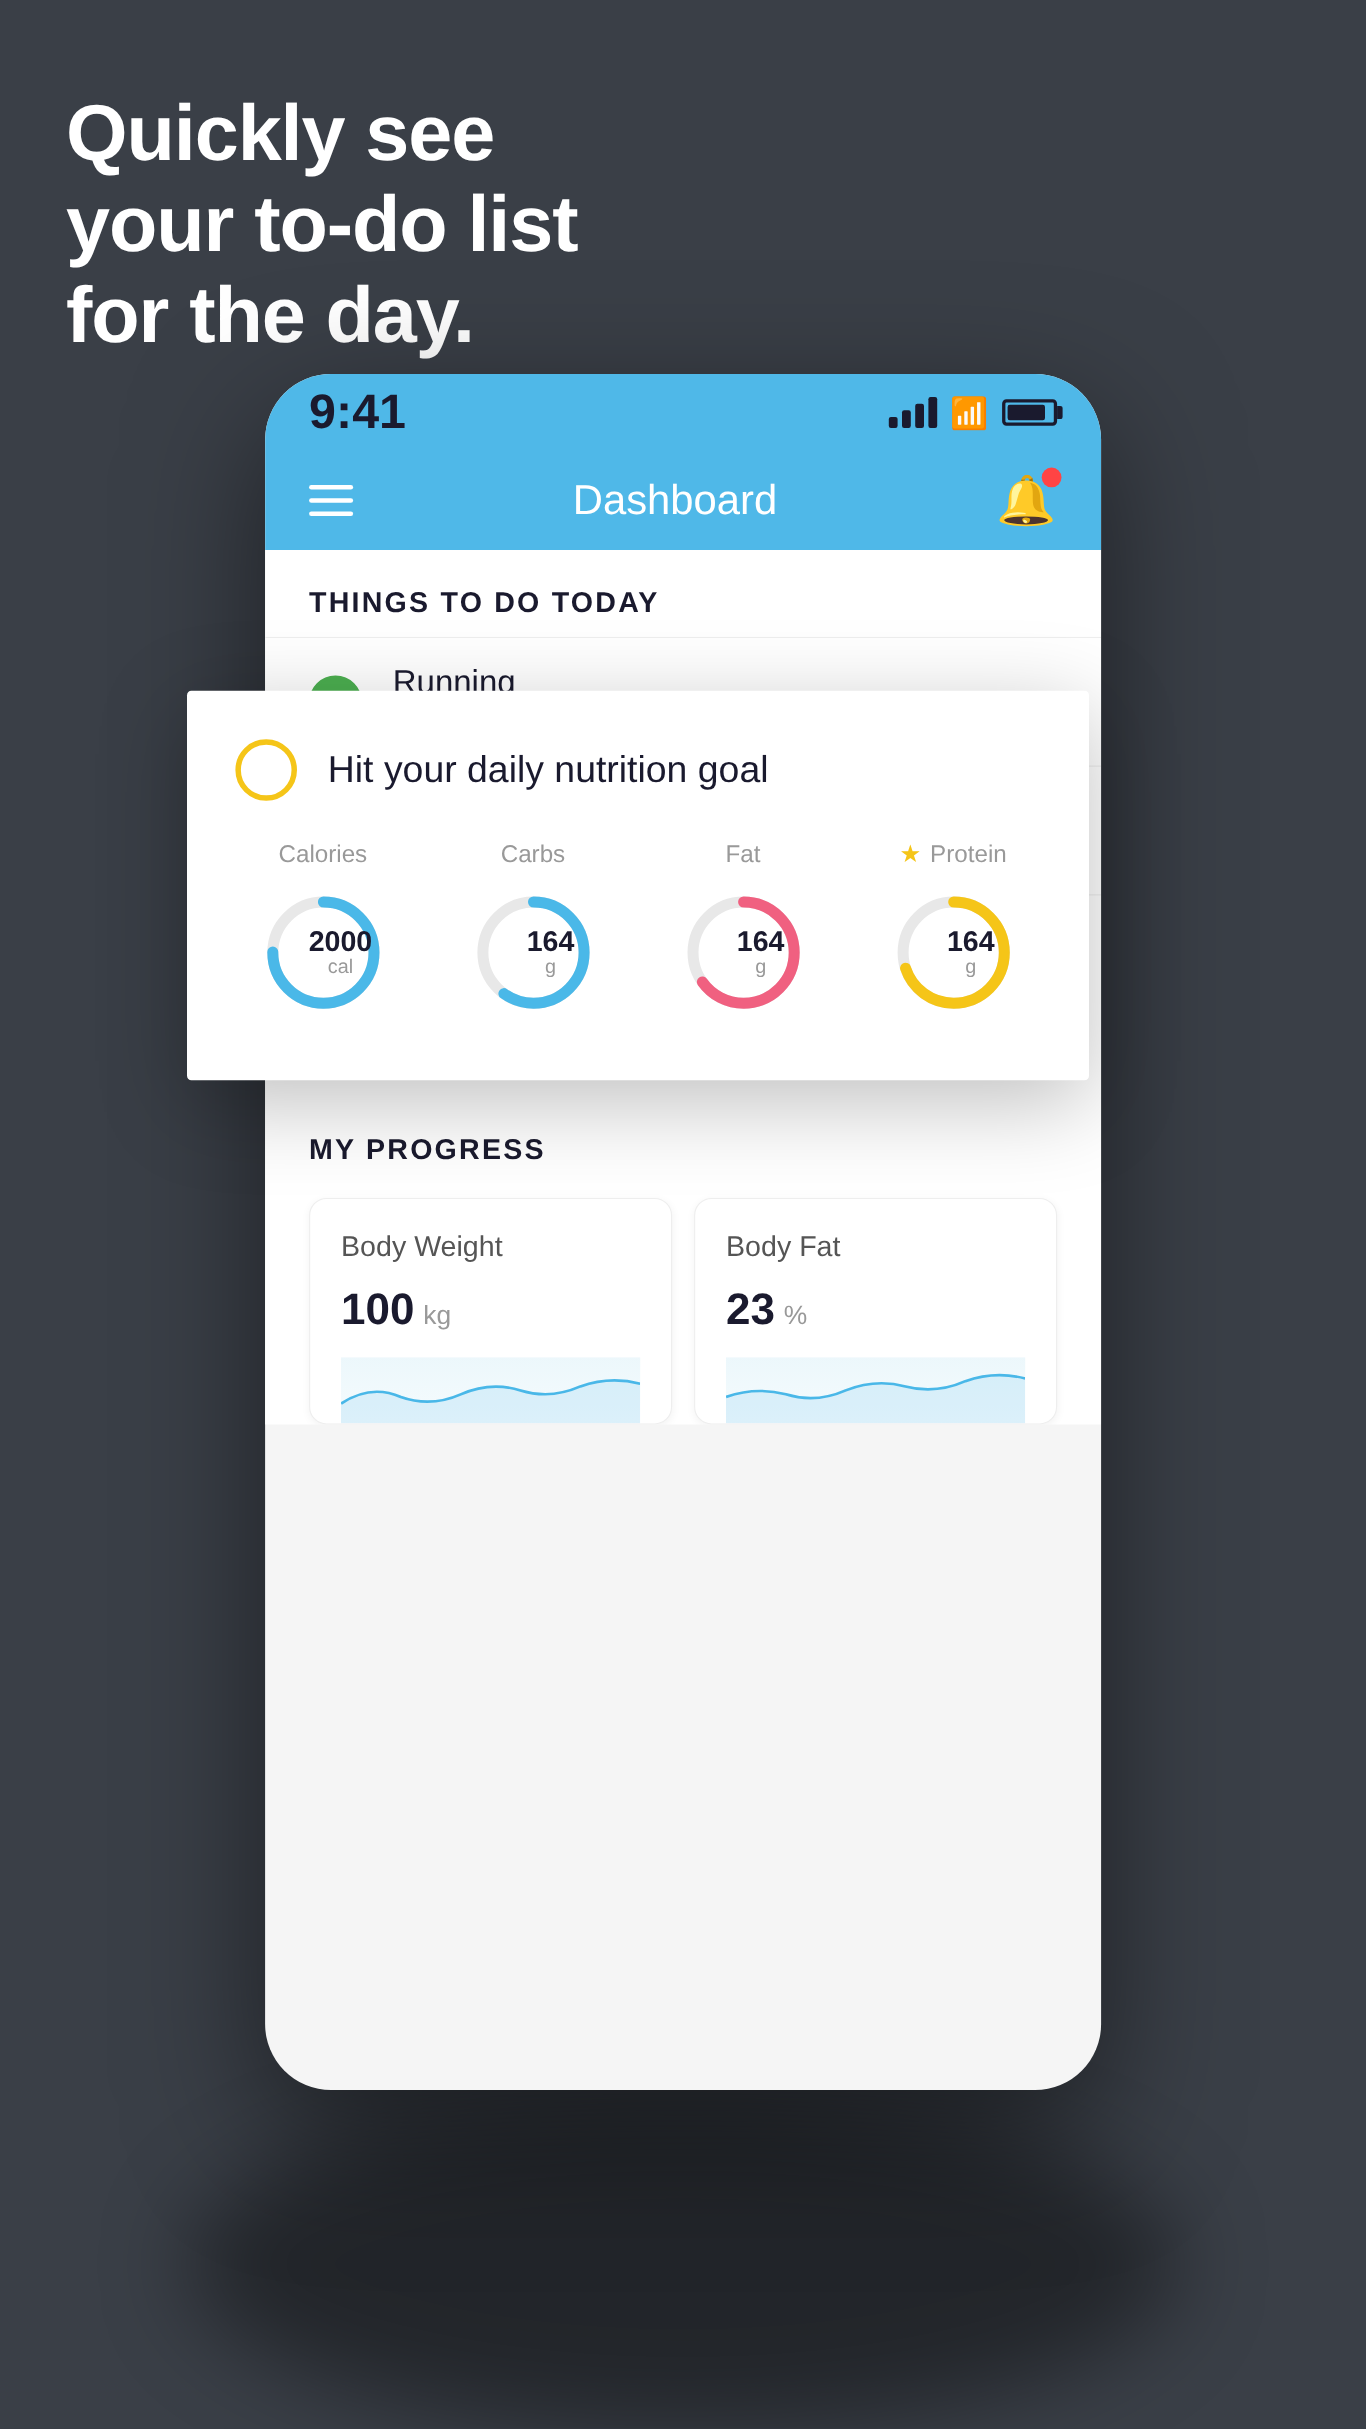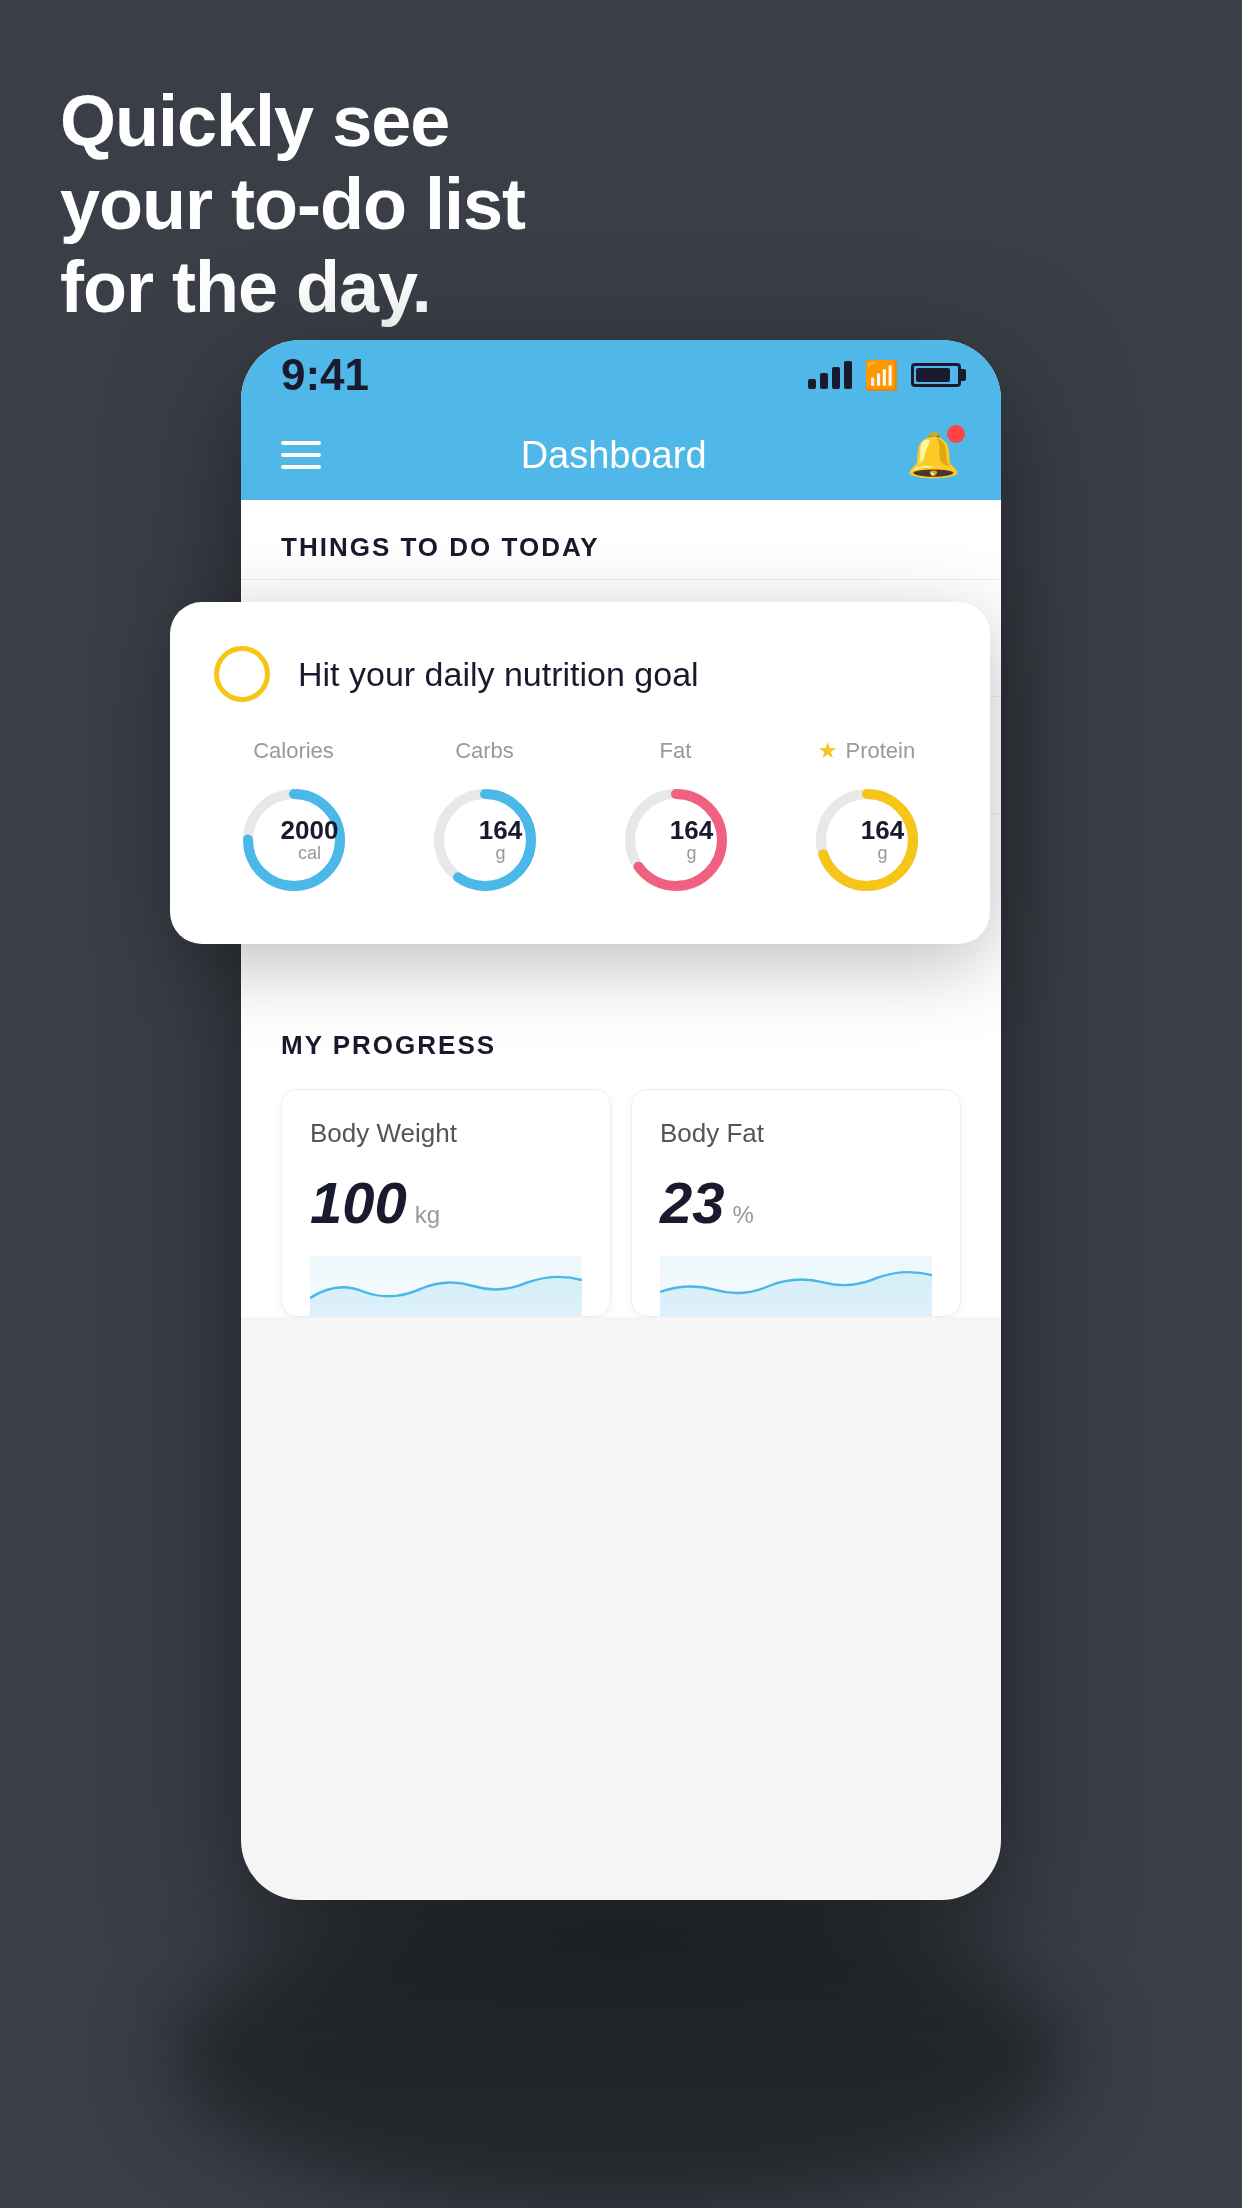--- a/index.html
+++ b/index.html
@@ -145,37 +145,37 @@
       display: flex; gap: 20px; justify-content: center;
     }
     .progress-card {
       flex: 1; background: white;
       border: 1px solid #eee; border-radius: 16px;
       padding: 28px 28px 0; overflow: hidden;
       box-shadow: 0 2px 8px rgba(0,0,0,0.05);
     }
     .card-label { font-size: 26px; color: #555; margin-bottom: 20px; }
     .card-value { display: flex; align-items: baseline; gap: 8px; margin-bottom: 20px; }
-    .card-number { font-size: 58px; font-weight: 700; color: #1a1a2e; font-style: italic; }
+    .card-number { font-size: 40px; font-weight: 700; color: #1a1a2e; }
     .card-unit { font-size: 24px; color: #999; }
     .card-chart {
       height: 60px; position: relative; overflow: hidden;
       background: linear-gradient(to bottom, rgba(70,180,220,0.1), rgba(70,180,220,0.05));
     }
 
     
     .floating-card {
       position: absolute;
-      top: 262px;
+      top: 288px;
       left: 50%;
       transform: translateX(-55%);
       width: 820px;
       background: white;
-      border-radius: 32px;
-      padding: 44px 44px 44px;
+      border-radius: 4px;
+      padding: 44px 44px 56px;
       box-shadow: 0 20px 80px rgba(0,0,0,0.25);
       z-index: 10;
     }
     .card-header {
       display: flex; align-items: center; gap: 28px; margin-bottom: 36px;
     }
     .card-circle-icon {
       width: 56px; height: 56px; border-radius: 50%;
       border: 5px solid #f5c518; flex-shrink: 0;
     }

